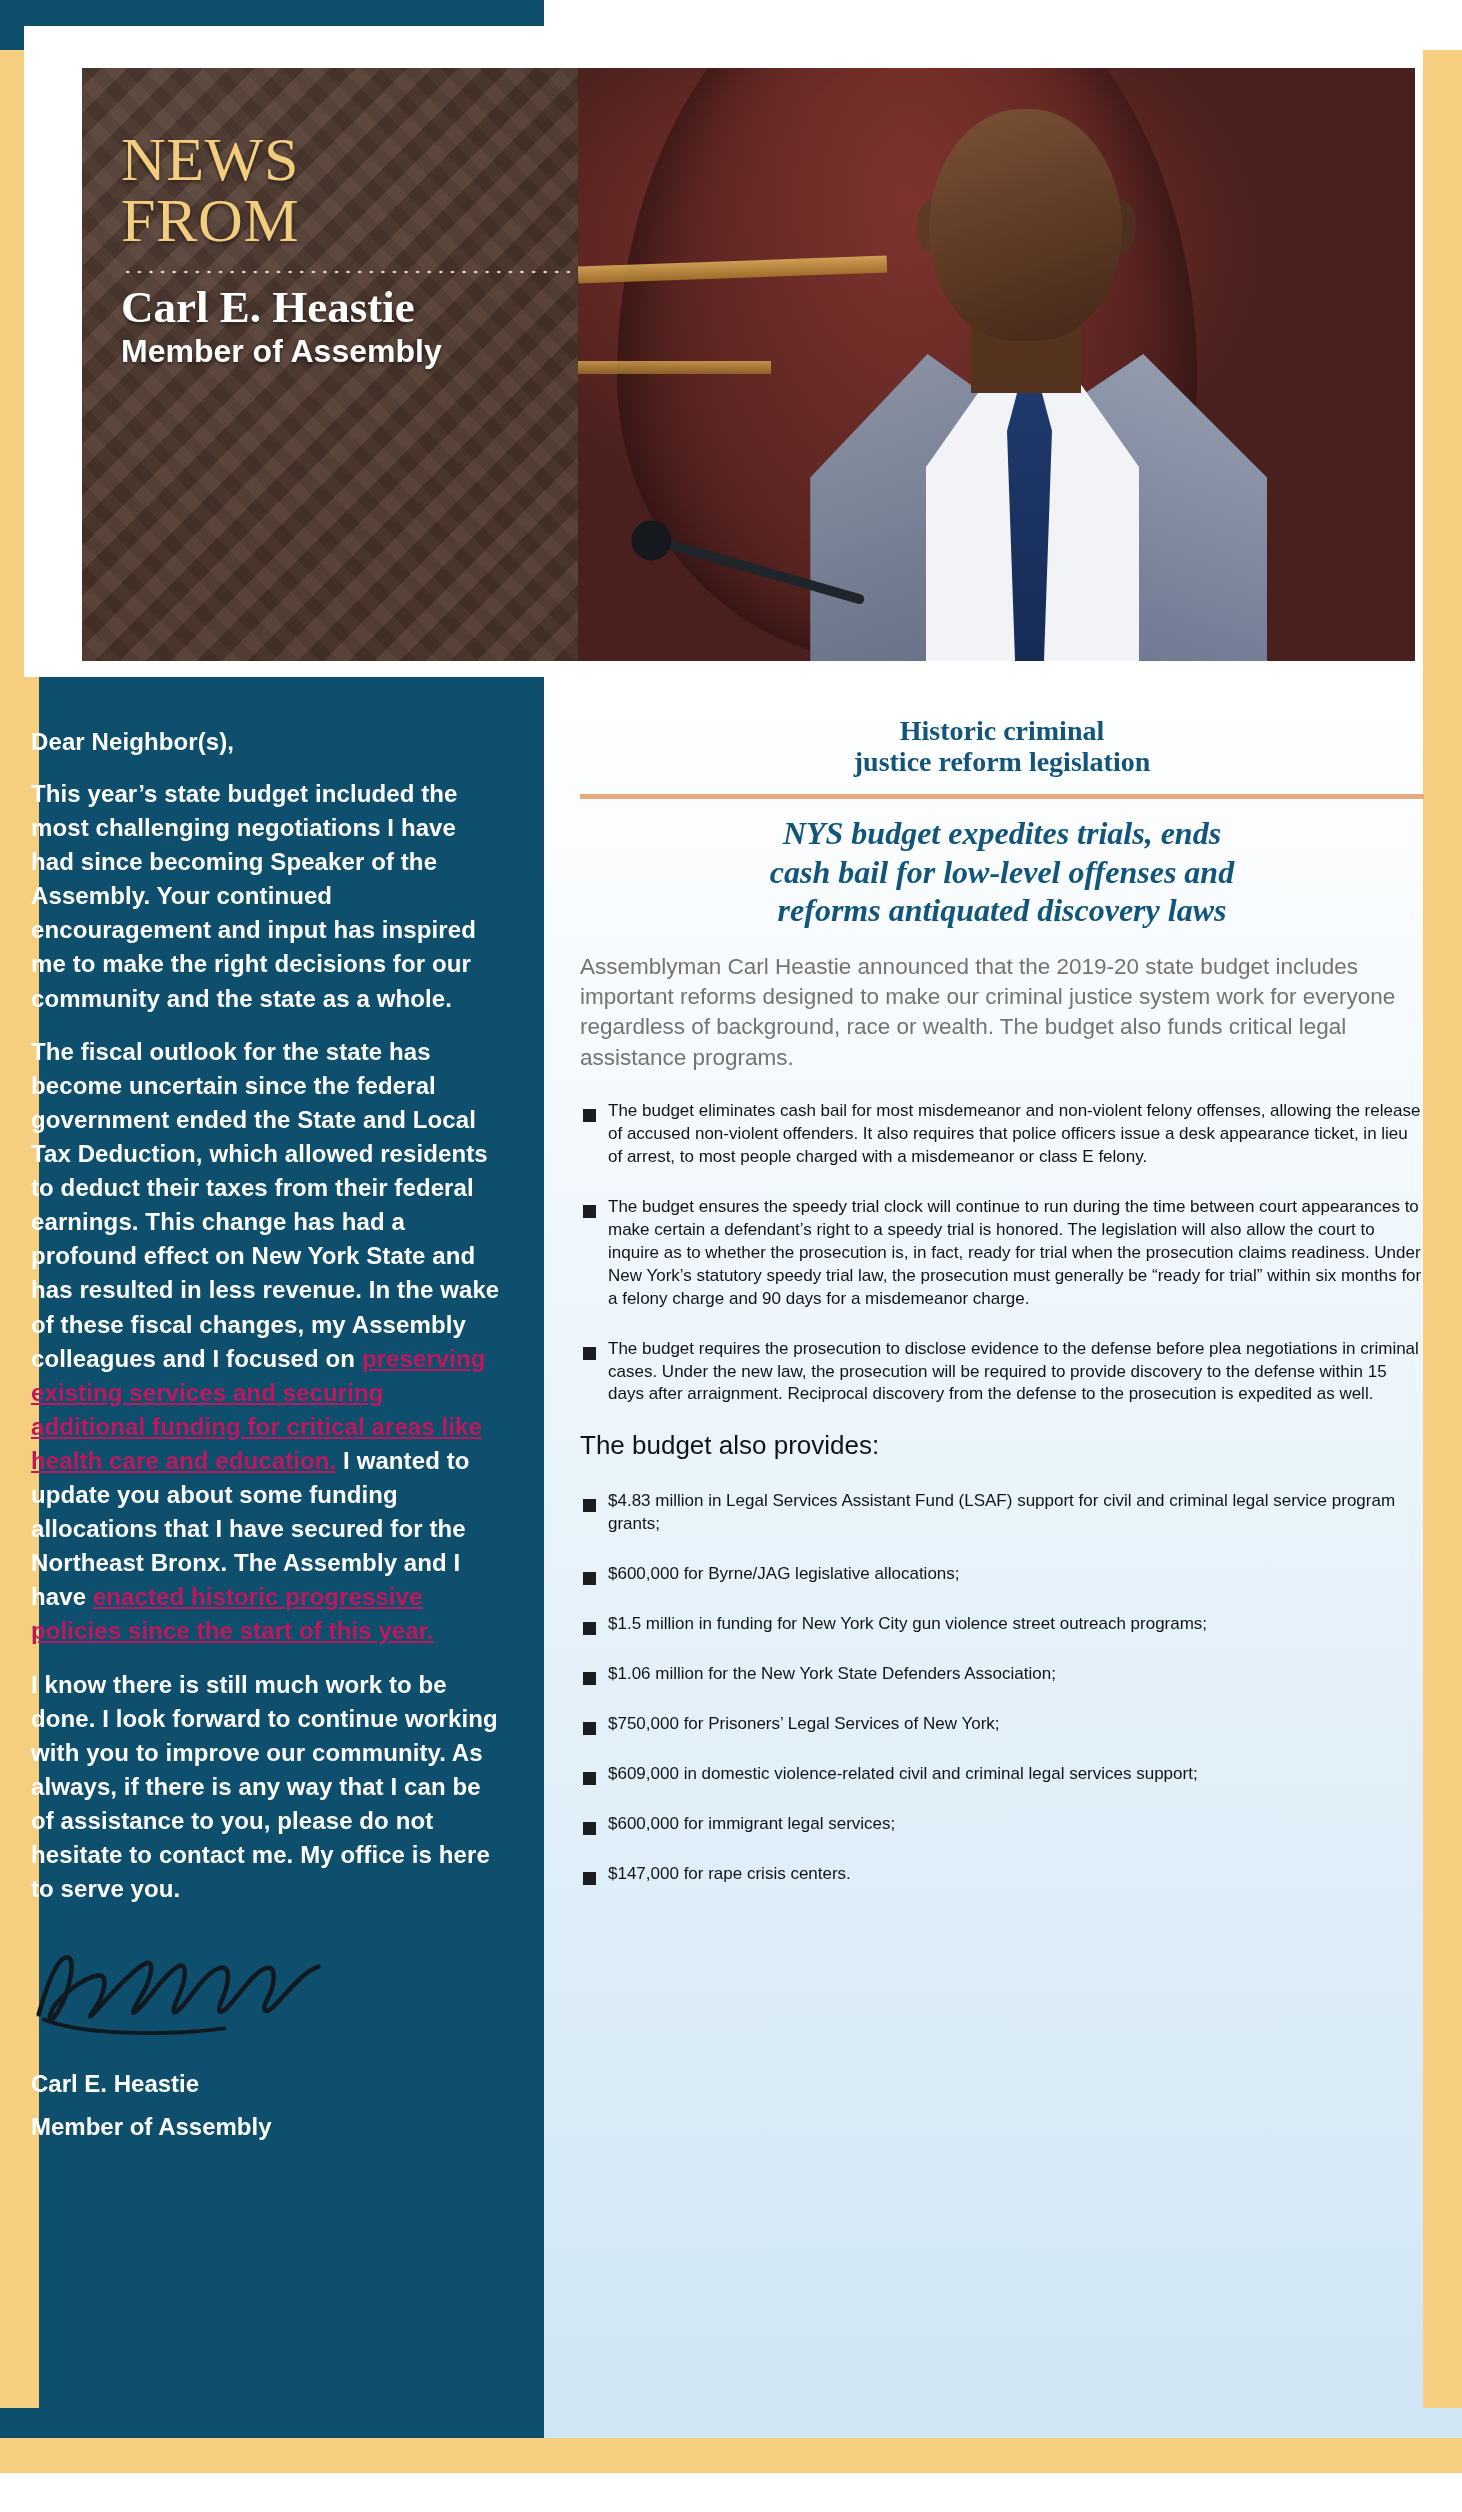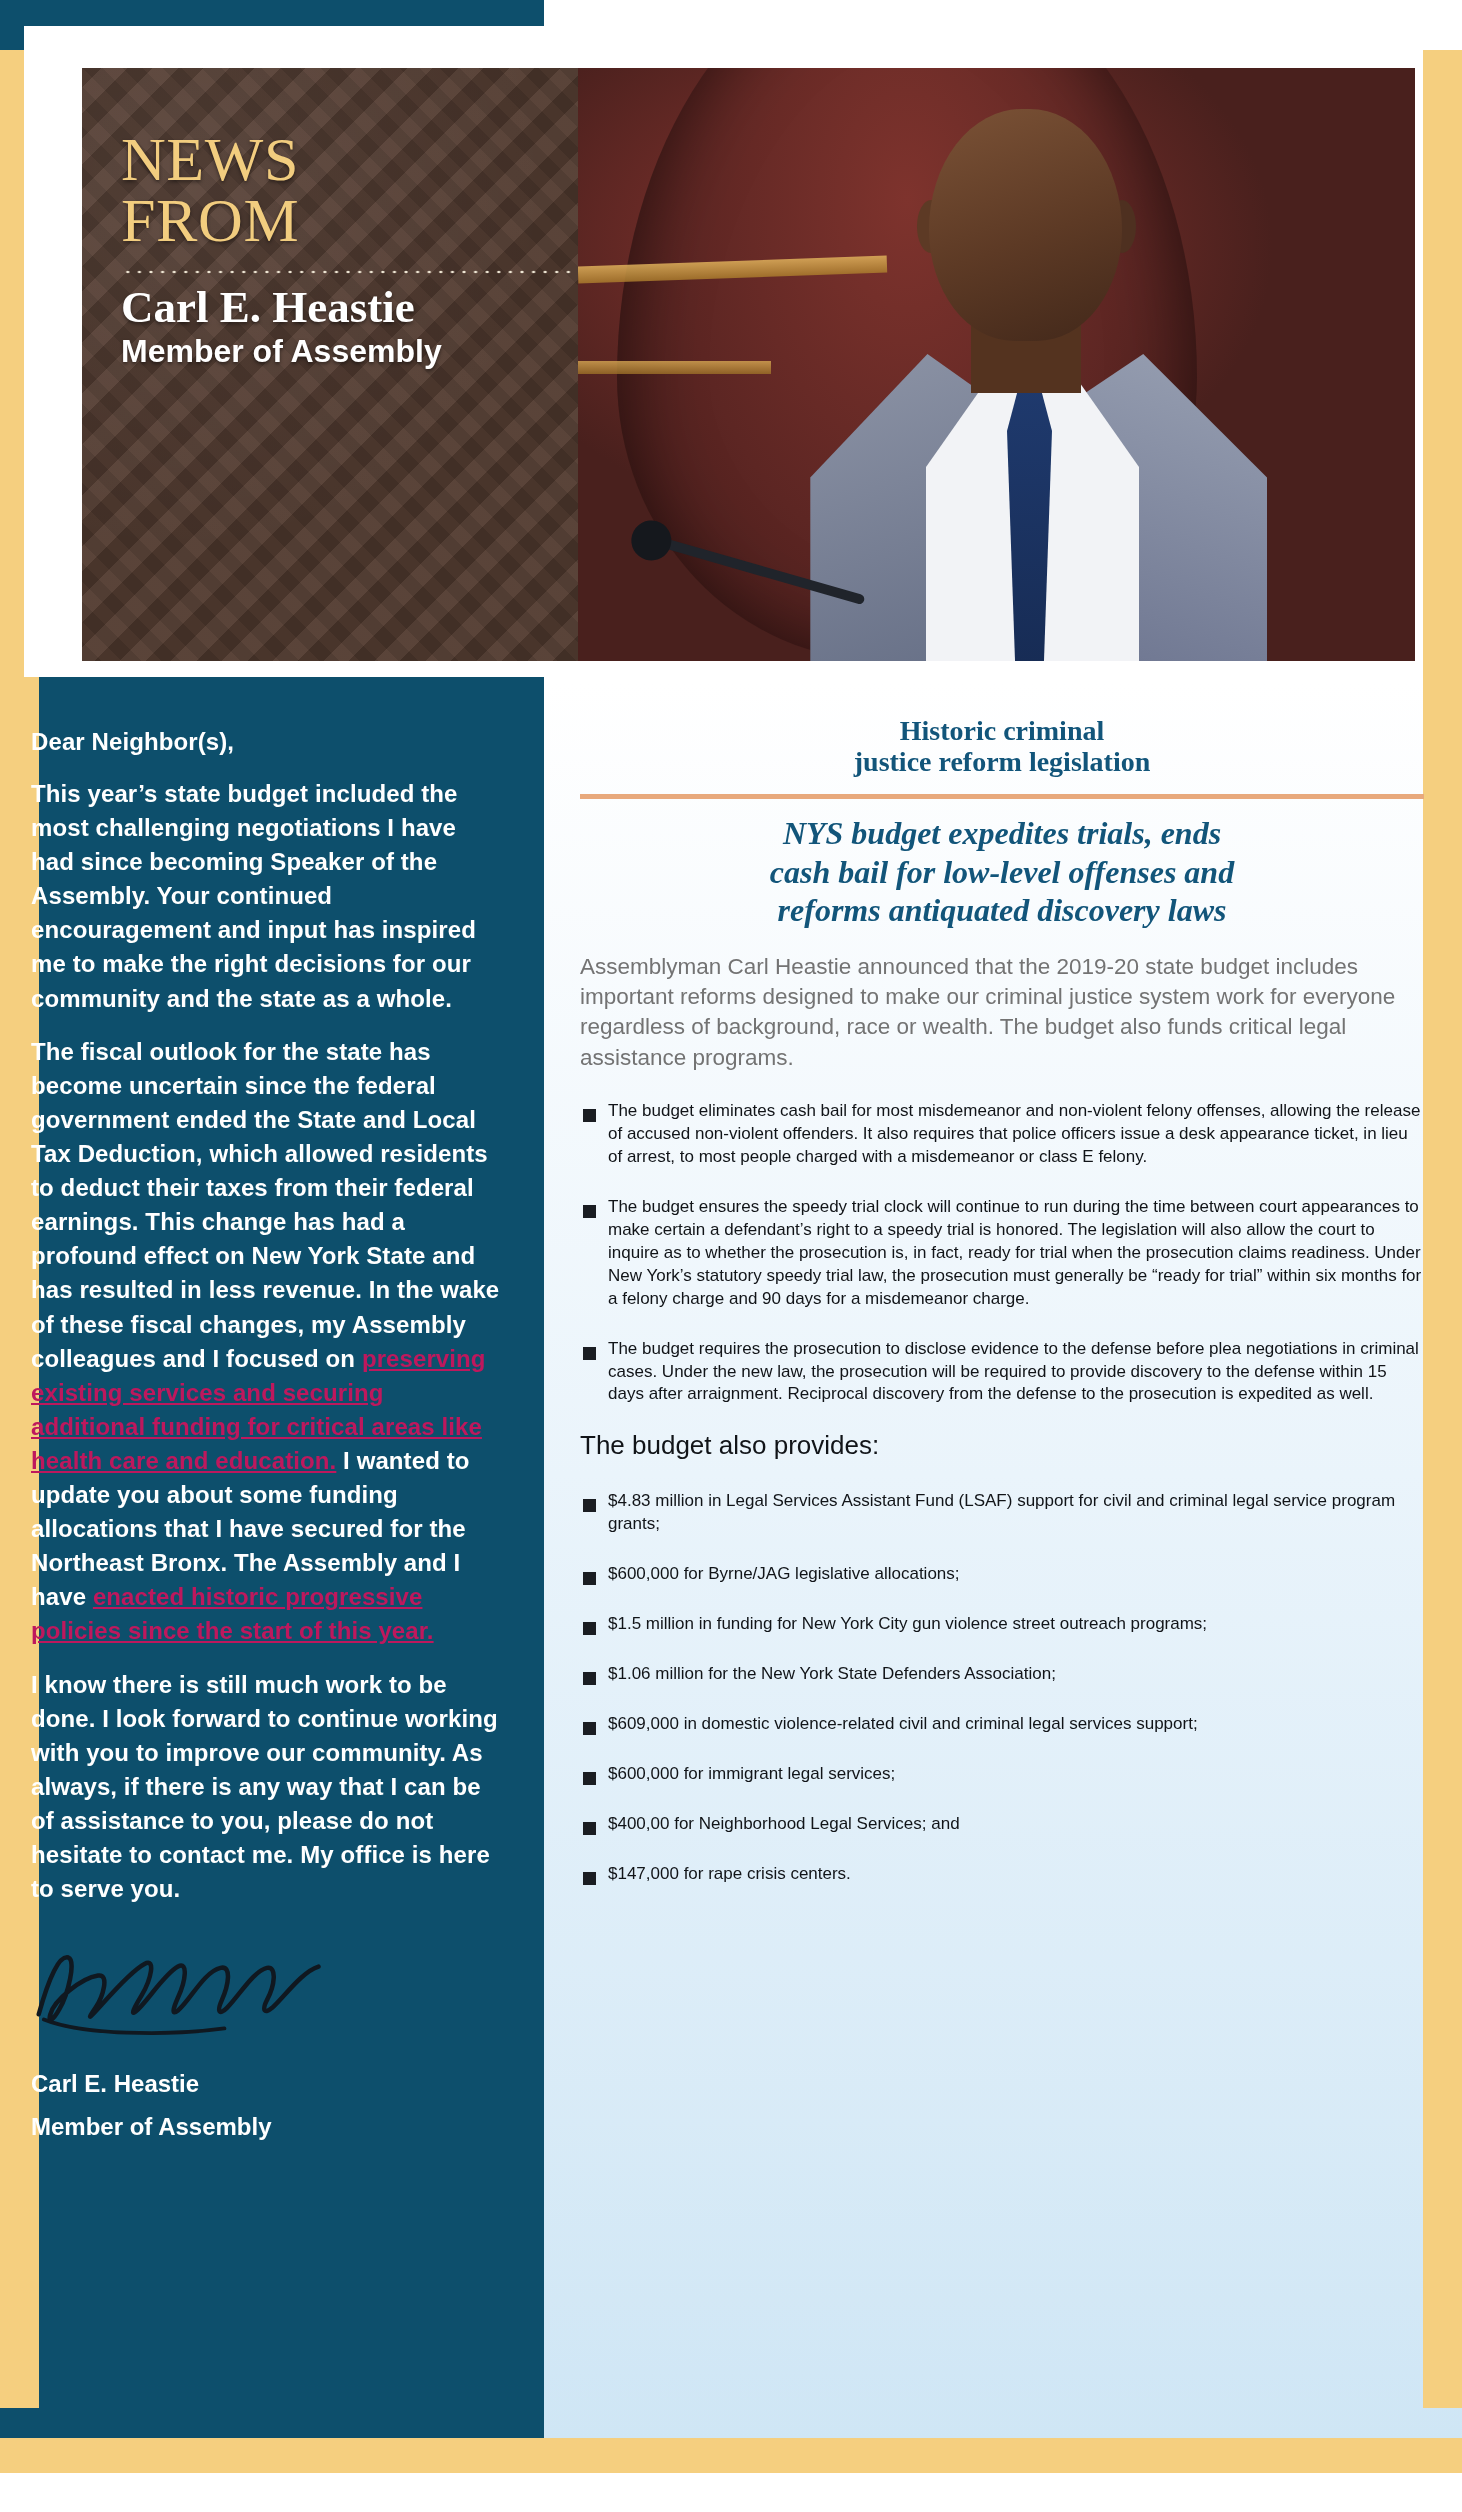--- a/index.html
+++ b/index.html
@@ -413,21 +413,21 @@
       <li>The budget requires the prosecution to disclose evidence to the defense before plea negotiations in criminal cases. Under the new law, the prosecution will be required to provide discovery to the defense within 15 days after arraignment. Reciprocal discovery from the defense to the prosecution is expedited as well.</li>
     </ul>
 
     <p class="art-mid">The budget also provides:</p>
 
     <ul class="bullets tight">
       <li>$4.83 million in Legal Services Assistant Fund (LSAF) support for civil and criminal legal service program grants;</li>
       <li>$600,000 for Byrne/JAG legislative allocations;</li>
       <li>$1.5 million in funding for New York City gun violence street outreach programs;</li>
       <li>$1.06 million for the New York State Defenders Association;</li>
+      <li>$750,000 for Prisoners’ Legal Services of New York;</li>
       <li>$609,000 in domestic violence-related civil and criminal legal services support;</li>
       <li>$600,000 for immigrant legal services;</li>
-      <li>$400,00 for Neighborhood Legal Services; and</li>
       <li>$147,000 for rape crisis centers.</li>
     </ul>
   </div>
 
 </div>
 
 
 </body></html>

